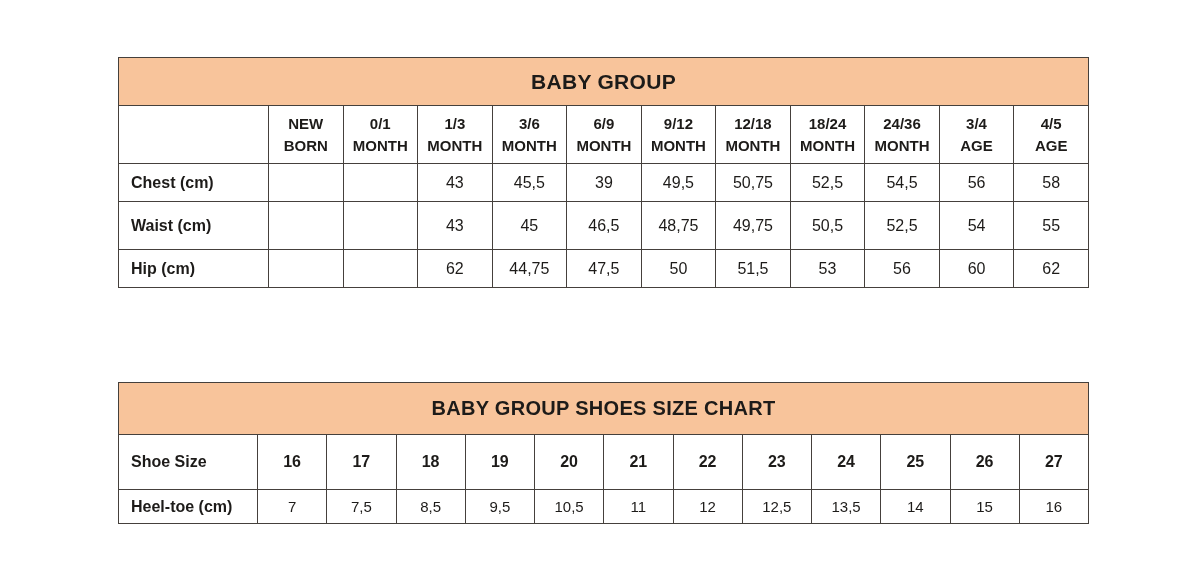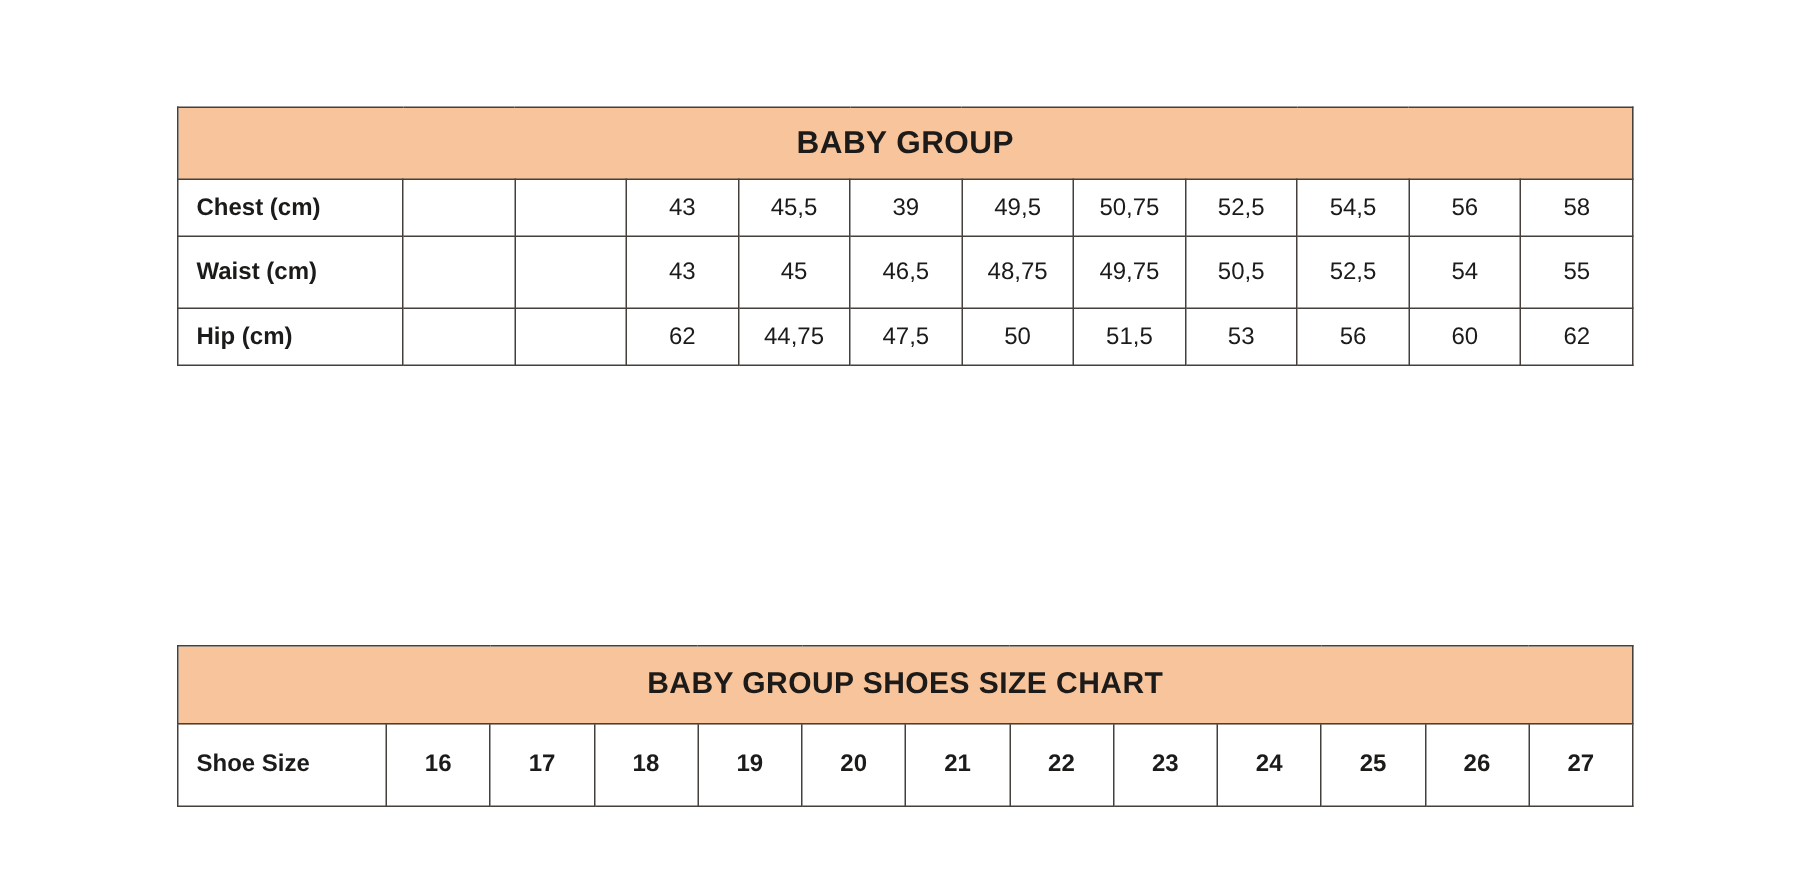--- a/index.html
+++ b/index.html
@@ -29,37 +29,37 @@
     color: #1d1b19;
   }
   .band {
     background: #f8c49b;
     font-size: 21px;
     font-weight: bold;
     letter-spacing: 0.3px;
     height: 48px;
   }
   
-  #size-table { left: 118px; top: 71px; width: 971px; }
+  #size-table { left: 118px; top: 57px; width: 971px; }
   #size-table .col-head {
     font-weight: bold;
     font-size: 15px;
     line-height: 1.45;
     height: 58px;
   }
   #size-table tbody tr { height: 38px; }
   #size-table tbody tr:nth-child(2) { height: 48px; line-height: 1.35; }
   .row-label {
     text-align: left;
     padding-left: 12px;
     font-weight: bold;
     font-size: 16px;
   }
   
-  #shoes-table { left: 118px; top: 382px; width: 971px; margin-top: 48px; }
+  #shoes-table { left: 118px; top: 382px; width: 971px; }
   #shoes-table .band { height: 52px; font-size: 20px; }
   #shoes-table tbody tr:nth-child(1) { height: 55px; }
   #shoes-table tbody tr:nth-child(1) .cell { font-weight: bold; }
   #shoes-table tbody tr:nth-child(2) { height: 34px; }
   #shoes-table tbody tr:nth-child(2) .cell { font-size: 15px; }
 </style>
 </head>
 <body>
 
 <div class="canvas">
@@ -76,20 +76,45 @@
         <col>
         <col>
         <col>
         <col>
         <col>
     </colgroup>
     <thead>
       <tr>
         <th class="band" colspan="12">BABY GROUP</th>
       </tr>
+      <tr id="size-head-row">
+        <th class="col-head"></th>
+      <th class="col-head">NEW
+BORN</th>
+          <th class="col-head">0/1
+MONTH</th>
+          <th class="col-head">1/3
+MONTH</th>
+          <th class="col-head">3/6
+MONTH</th>
+          <th class="col-head">6/9
+MONTH</th>
+          <th class="col-head">9/12
+MONTH</th>
+          <th class="col-head">12/18
+MONTH</th>
+          <th class="col-head">18/24
+MONTH</th>
+          <th class="col-head">24/36
+MONTH</th>
+          <th class="col-head">3/4
+AGE</th>
+          <th class="col-head">4/5
+AGE</th>
+        </tr>
     </thead>
     <tbody id="size-body">
         <tr>
           <td class="row-label">Chest (cm)</td>
           <td class="cell"></td>
           <td class="cell"></td>
           <td class="cell">43</td>
           <td class="cell">45,5</td>
           <td class="cell">39</td>
           <td class="cell">49,5</td>
@@ -160,16 +185,31 @@
           <td class="cell">19</td>
           <td class="cell">20</td>
           <td class="cell">21</td>
           <td class="cell">22</td>
           <td class="cell">23</td>
           <td class="cell">24</td>
           <td class="cell">25</td>
           <td class="cell">26</td>
           <td class="cell">27</td>
         </tr>
+        <tr>
+          <td class="row-label">Heel-toe (cm)</td>
+          <td class="cell">7</td>
+          <td class="cell">7,5</td>
+          <td class="cell">8,5</td>
+          <td class="cell">9,5</td>
+          <td class="cell">10,5</td>
+          <td class="cell">11</td>
+          <td class="cell">12</td>
+          <td class="cell">12,5</td>
+          <td class="cell">13,5</td>
+          <td class="cell">14</td>
+          <td class="cell">15</td>
+          <td class="cell">16</td>
+        </tr>
       </tbody>
   </table>
 
 </div>
 
 </body></html>

